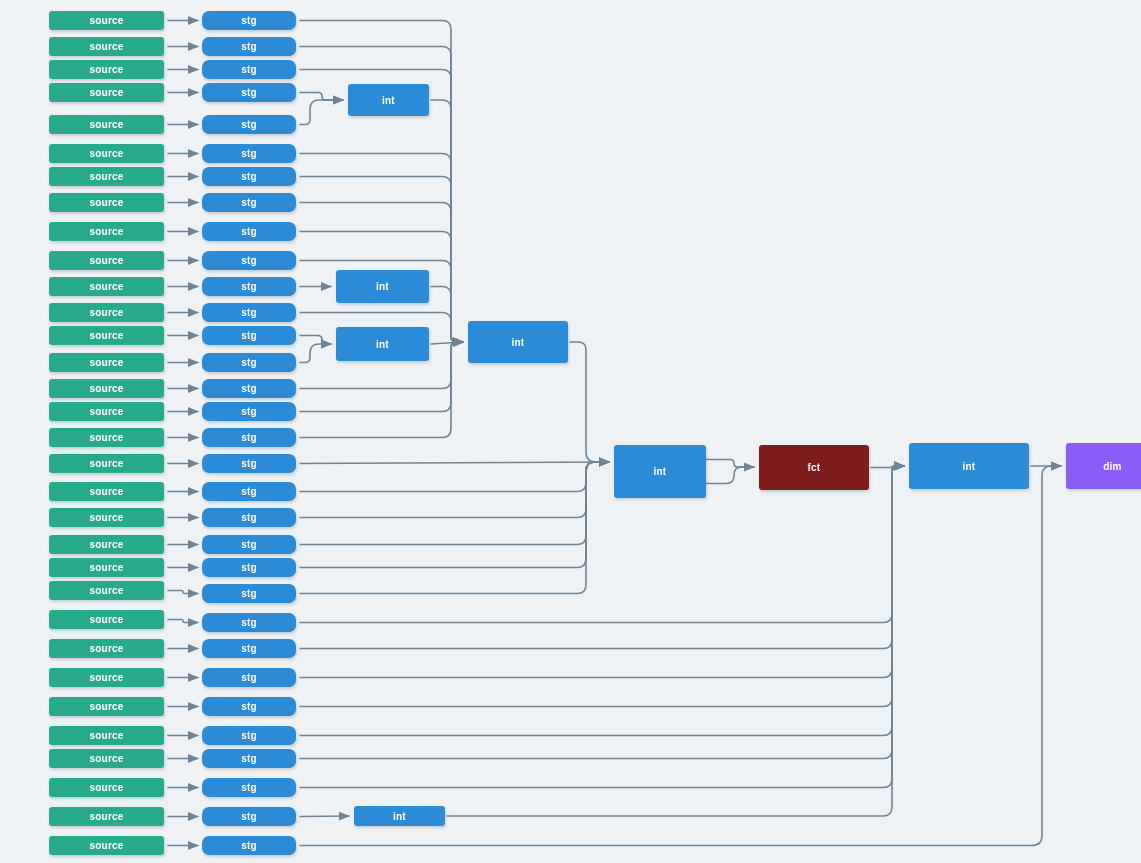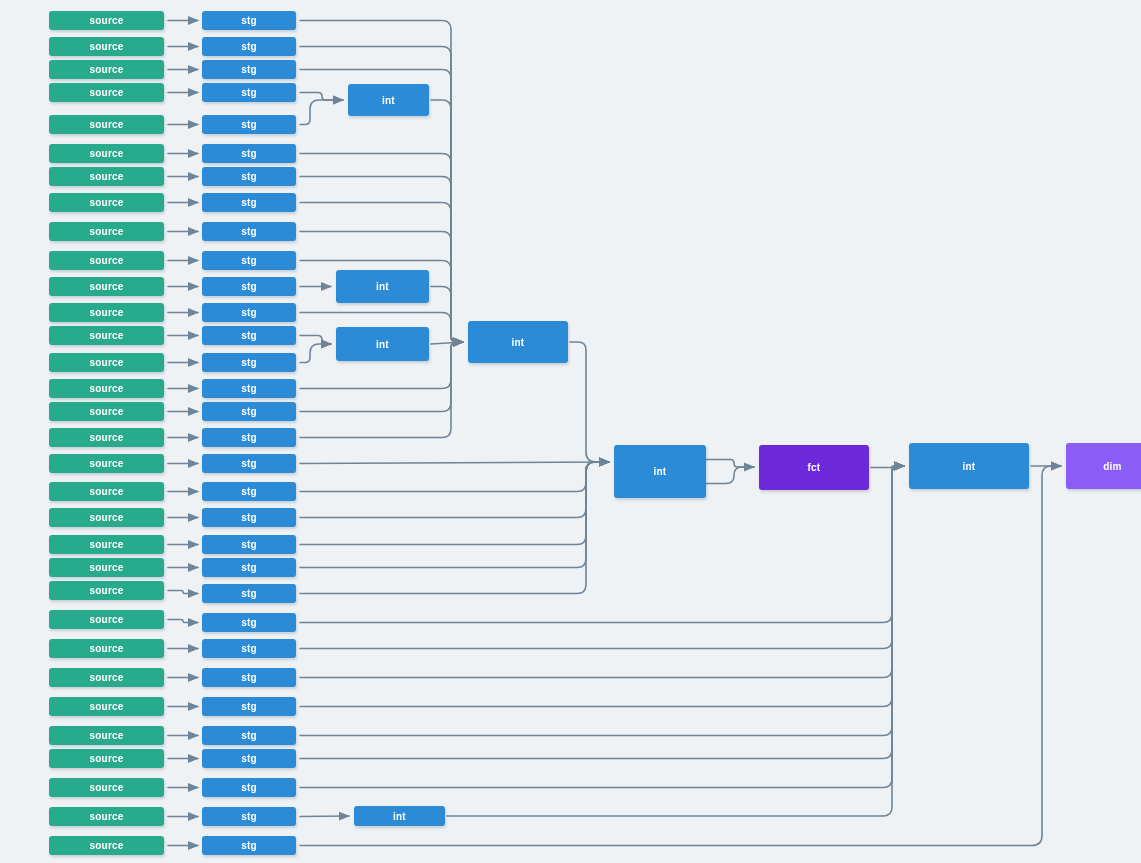--- a/index.html
+++ b/index.html
@@ -35,23 +35,23 @@
     font-size: 10px;
     font-weight: bold;
     letter-spacing: 0.2px;
     display: flex;
     align-items: center;
     justify-content: center;
     box-shadow: 1px 2px 3px rgba(60,80,100,0.22);
     user-select: none;
   }
   .node.source { background: #28ab8c; }
-  .node.stg    { background: #2b8bd6; }
+  .node.stg    { background: #2b8bd6; border-radius: 7px; }
   .node.int    { background: #2b8bd6; }
-  .node.fct    { background: #6d28d9; }
+  .node.fct    { background: #7f1d1d; }
   .node.dim    { background: #8b5cf6; }
 </style>
 </head>
 <body>
 
 <div id="canvas">
   <svg id="edge-layer" viewBox="0 0 1141 863">
       <defs>
         <marker id="ah" viewBox="0 0 10 10" refX="9" refY="5" markerWidth="7" markerHeight="7" orient="auto-start-reverse">
           <path d="M 0 1 L 10 5 L 0 9 z" fill="#6f8496"></path>

